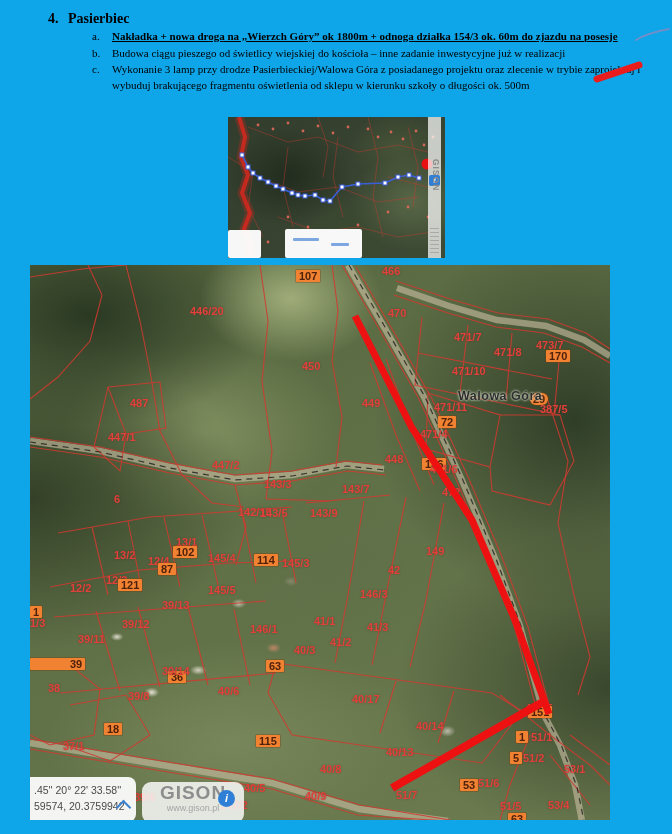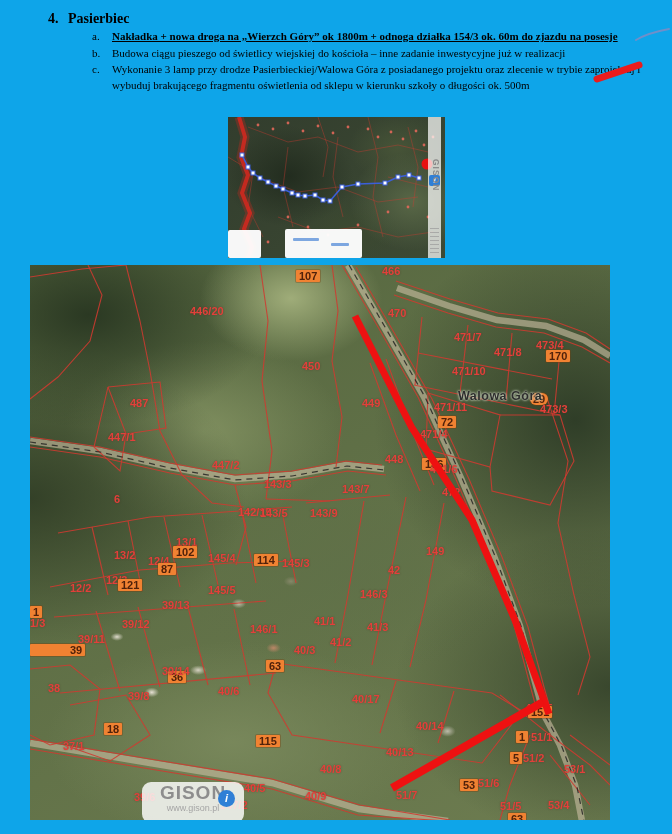--- a/index.html
+++ b/index.html
@@ -251,43 +251,48 @@
         <polyline points="520,490 560,540" fill="none" stroke="#cf3a30" stroke-width="1.1" opacity="0.88"></polyline>
         <polyline points="540,470 580,500" fill="none" stroke="#cf3a30" stroke-width="1.1" opacity="0.88"></polyline>
         <polyline points="516,130 538,196 528,258 544,330 560,392 548,430" fill="none" stroke="#cf3a30" stroke-width="1.1" opacity="0.88"></polyline>
         <polyline points="0,404 40,400 70,424 64,470 20,480 0,470" fill="none" stroke="#cf3a30" stroke-width="1.1" opacity="0.88"></polyline>
         <polyline points="40,440 96,430 120,470 80,496 40,482" fill="none" stroke="#cf3a30" stroke-width="1.1" opacity="0.88"></polyline>
         <polyline points="319,0 355,62 395,132 432,213 465,291 491,361 507,421 515,450" fill="none" stroke="#1d1d1d" stroke-width="1.2" opacity="0.8" stroke-dasharray="6,5"></polyline>
         <polyline points="0,177 70,187 140,203 205,215 262,211 317,201 354,205" fill="none" stroke="#1d1d1d" stroke-width="1.2" opacity="0.8" stroke-dasharray="6,5"></polyline>
         <polyline points="516,452 532,482 547,522 554,556" fill="none" stroke="#1d1d1d" stroke-width="1.2" opacity="0.8" stroke-dasharray="6,5"></polyline>
       </svg>
 
+    <div id="coords-box">
+      <div>.45'' 20° 22' 33.58''</div>
+      <div>59574, 20.3759942</div>
+      <div class="chev"></div>
+    </div>
 
     <div id="gison-box">
       <div class="brand">GISON</div>
       <div class="url">www.gison.pl</div>
       <div class="info">i</div>
     </div>
 
     <svg id="bm-ann" width="580" height="555" viewBox="0 0 580 555">
         <polyline points="325,51 382,163 442,255 485,355 511,427 519,449" fill="none" stroke="#ee1111" stroke-width="7" stroke-linecap="butt"></polyline>
         <polyline points="513,437 362,523" fill="none" stroke="#ee1111" stroke-width="8" stroke-linecap="butt"></polyline>
       </svg>
   <span class="mlabel addr" style="left: 266px; top: 5px;">107</span>
       <span class="mlabel parcel" style="left: 160px; top: 40px;">446/20</span>
       <span class="mlabel parcel" style="left: 352px; top: 0px;">466</span>
       <span class="mlabel parcel" style="left: 358px; top: 42px;">470</span>
       <span class="mlabel parcel" style="left: 272px; top: 95px;">450</span>
       <span class="mlabel parcel" style="left: 424px; top: 66px;">471/7</span>
       <span class="mlabel parcel" style="left: 464px; top: 81px;">471/8</span>
-      <span class="mlabel parcel" style="left: 506px; top: 74px;">473/4</span>
+      <span class="mlabel parcel" style="left: 506px; top: 74px;">473/7</span>
       <span class="mlabel addr" style="left: 516px; top: 85px;">170</span>
       <span class="mlabel parcel" style="left: 422px; top: 100px;">471/10</span>
       <span class="mlabel addr" style="left: 500px; top: 128px; border-radius: 6px;">29</span>
-      <span class="mlabel parcel" style="left: 510px; top: 138px;">473/3</span>
+      <span class="mlabel parcel" style="left: 510px; top: 138px;">387/5</span>
       <span class="mlabel parcel" style="left: 100px; top: 132px;">487</span>
       <span class="mlabel parcel" style="left: 78px; top: 166px;">447/1</span>
       <span class="mlabel parcel" style="left: 332px; top: 132px;">449</span>
       <span class="mlabel parcel" style="left: 404px; top: 136px;">471/11</span>
       <span class="mlabel addr" style="left: 408px; top: 151px;">72</span>
       <span class="mlabel parcel" style="left: 390px; top: 163px;">471/4</span>
       <span class="mlabel parcel" style="left: 182px; top: 194px;">447/2</span>
       <span class="mlabel parcel" style="left: 84px; top: 228px;">6</span>
       <span class="mlabel parcel" style="left: 234px; top: 213px;">143/3</span>
       <span class="mlabel parcel" style="left: 355px; top: 188px;">448</span>
@@ -320,21 +325,21 @@
       <span class="mlabel parcel" style="left: 220px; top: 358px;">146/1</span>
       <span class="mlabel parcel" style="left: 284px; top: 350px;">41/1</span>
       <span class="mlabel parcel" style="left: 337px; top: 356px;">41/3</span>
       <span class="mlabel parcel" style="left: 300px; top: 371px;">41/2</span>
       <span class="mlabel parcel" style="left: 264px; top: 379px;">40/3</span>
       <span class="mlabel addr" style="left: 138px; top: 382px; margin-top: 24px;">36</span>
       <span class="mlabel parcel" style="left: 48px; top: 368px;">39/11</span>
       <span class="mlabel parcel" style="left: 132px; top: 400px;">39/14</span>
       <span class="mlabel addr" style="left: 236px; top: 395px;">63</span>
       <span class="mlabel parcel" style="left: 188px; top: 420px;">40/6</span>
-      <span class="mlabel addr" style="left: 0px; top: 379px; padding-left: 40px;">39</span>
+      <span class="mlabel addr" style="left: 0px; top: 393px; padding-left: 40px;">39</span>
       <span class="mlabel parcel" style="left: 18px; top: 417px;">38</span>
       <span class="mlabel parcel" style="left: 98px; top: 425px;">39/8</span>
       <span class="mlabel addr" style="left: 74px; top: 458px;">18</span>
       <span class="mlabel addr" style="left: 226px; top: 470px;">115</span>
       <span class="mlabel parcel" style="left: 33px; top: 475px;">37/1</span>
       <span class="mlabel parcel" style="left: 322px; top: 428px;">40/17</span>
       <span class="mlabel parcel" style="left: 478px; top: 437px; margin-left: 17px;">40/15</span>
       <span class="mlabel parcel" style="left: 386px; top: 455px;">40/14</span>
       <span class="mlabel parcel" style="left: 356px; top: 481px;">40/13</span>
       <span class="mlabel addr" style="left: 498px; top: 441px;">151</span>

